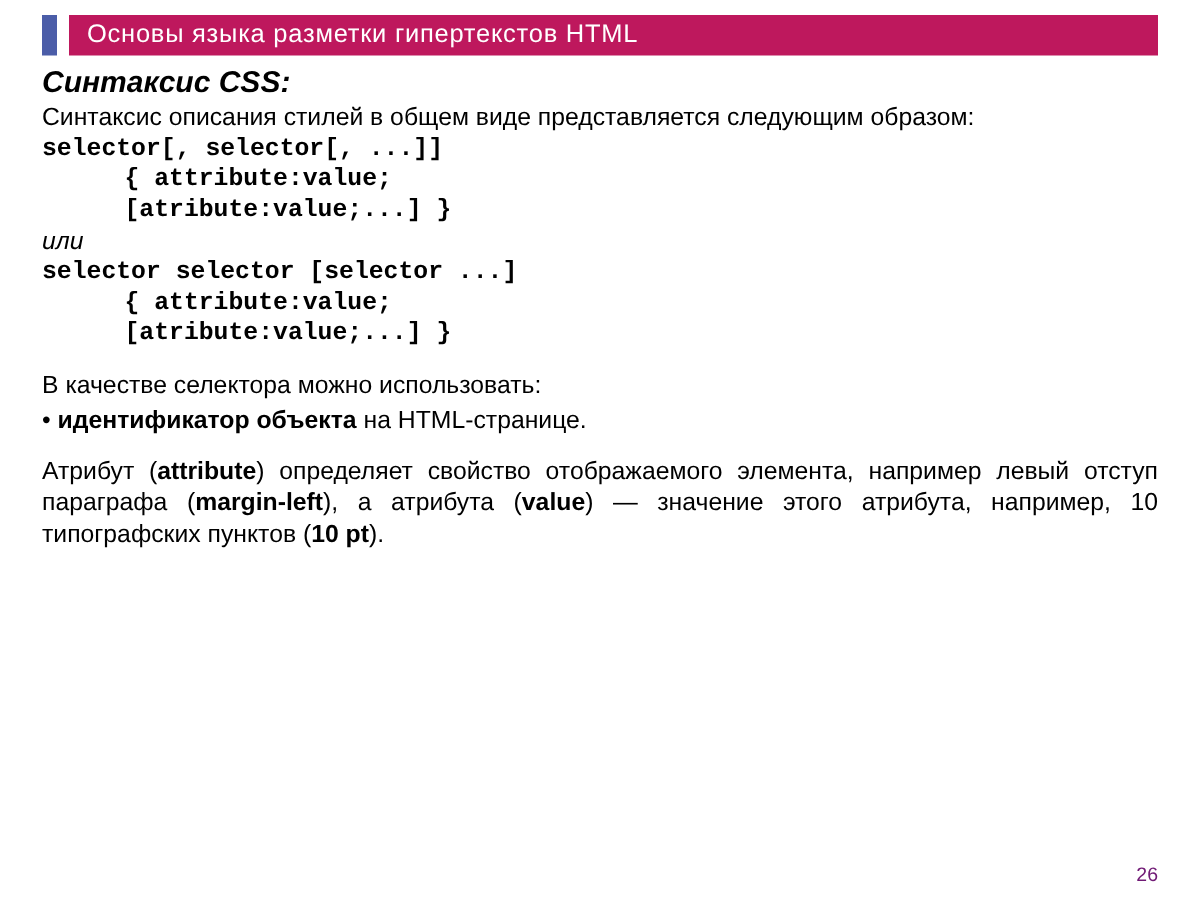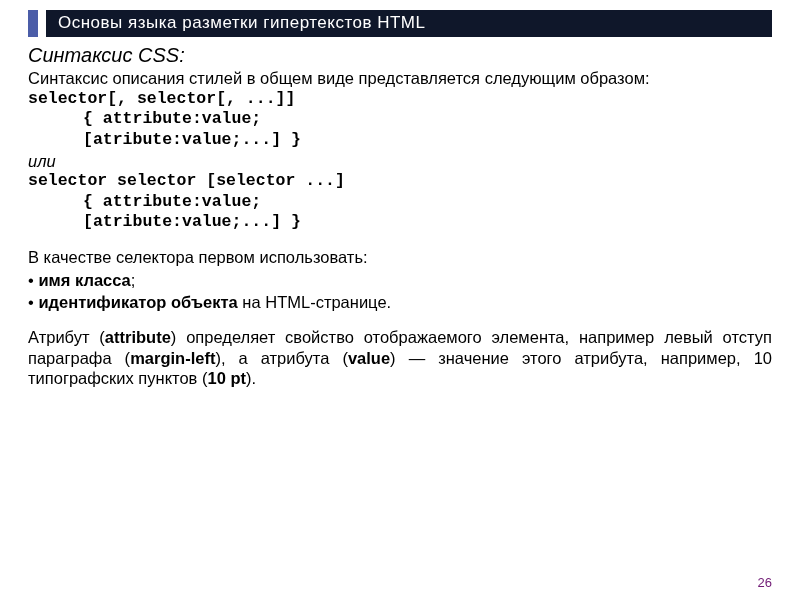--- a/index.html
+++ b/index.html
@@ -9,42 +9,42 @@
     height: 600px;
     background: #fff;
     font-family: Verdana, Geneva, sans-serif;
     font-size: 16.5px;
     color: #000;
     position: relative;
     overflow: hidden;
   }
   .header-bar {
     margin: 10px 28px 0 46px;
-    background: #0f172a;
+    background: #be185d;
     color: #fff;
     padding: 3px 12px 4px 12px;
     font-size: 17px;
     letter-spacing: 0.5px;
     position: relative;
   }
   .header-bar::before {
     content: "";
     position: absolute;
     left: -18px;
     top: 0;
     bottom: 0;
     width: 10px;
     background: #4b5da8;
   }
   .content {
     margin: 6px 28px 0 28px;
     line-height: 1.25;
   }
   .heading {
-    font-weight: normal;
+    font-weight: bold;
     font-style: italic;
     font-size: 20px;
     text-align: center;
   }
   .intro {
     text-align: justify;
   }
   .code {
     font-family: Liberation Mono, monospace;
     font-weight: bold;
@@ -86,22 +86,21 @@
   <div class="ili">или</div>
 
   <div class="code">
     <div>selector selector [selector ...]</div>
     <div class="code-indent">{ attribute:value;</div>
     <div class="code-indent">[atribute:value;...] }</div>
   </div>
 
 
   <div class="block">
-    <div>В качестве селектора первом использовать:</div>
-    <div class="jbullet"><span>• </span><span class="b">имя класса</span><span>;</span></div>
+    <div>В качестве селектора можно использовать:</div>
     <div class="jbullet"><span>• </span><span class="b">идентификатор объекта</span><span> на HTML-странице.</span></div>
   </div>
 
   <div class="block">
     <span>Атрибут (</span><span class="b">attribute</span><span>) определяет свойство отображаемого элемента, например левый отступ параграфа (</span><span class="b">margin-left</span><span>), а атрибута (</span><span class="b">value</span><span>) — значение этого атрибута, например, 10 типографских пунктов (</span><span class="b">10 pt</span><span>).</span>
   </div>
 
 </div>
 
 <div class="pagenum">26</div>

